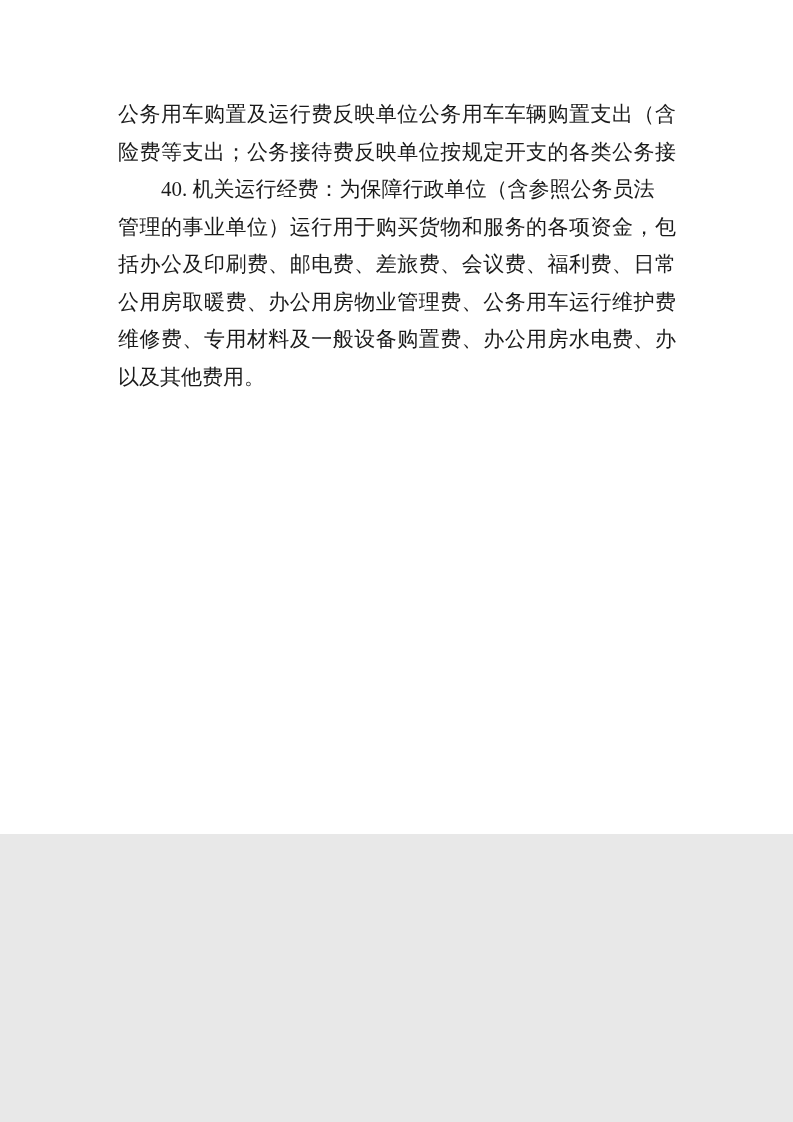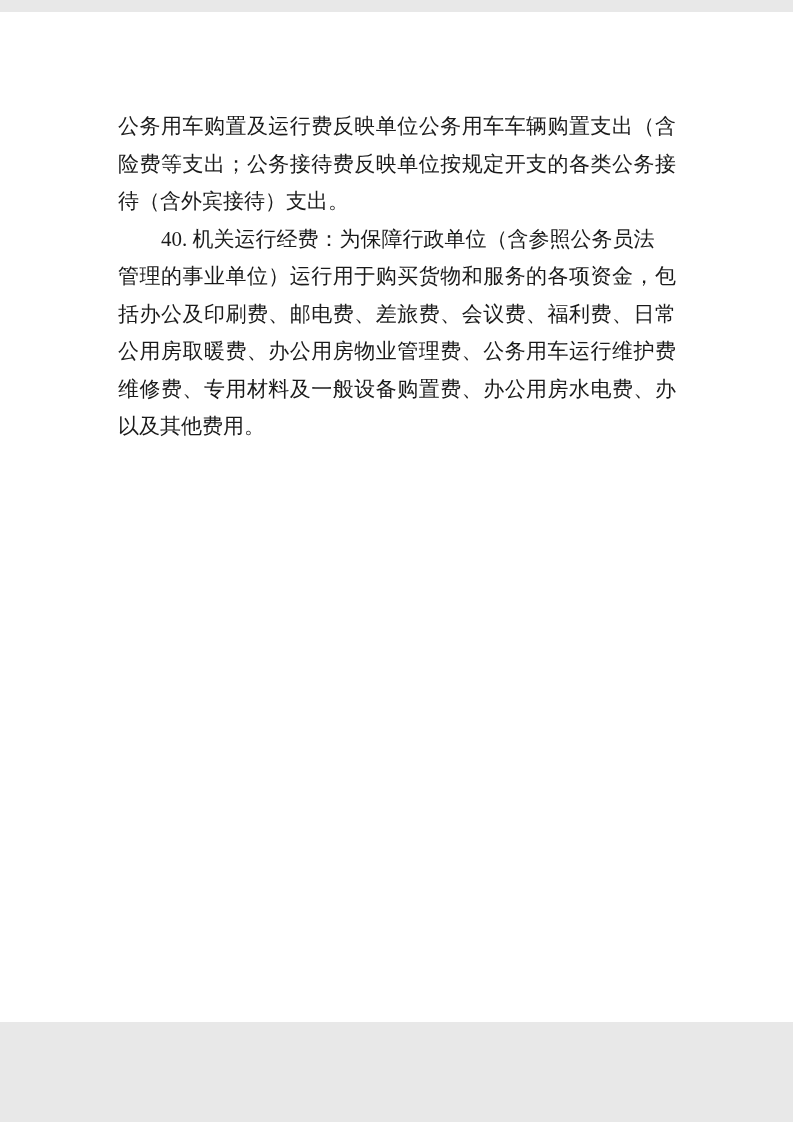--- a/index.html
+++ b/index.html
@@ -3,22 +3,22 @@
 <meta charset="utf-8">
 <style>
   html, body {
     margin: 0;
     padding: 0;
     background: #e8e8e8;
   }
   .page {
     position: relative;
     width: 793px;
-    height: 1010px;
-    margin: 12px auto;
+    height: 834px;
+    margin: 0 auto;
     background: #ffffff;
     overflow: hidden;
     font-family: "Liberation Serif", "DejaVu Serif", serif;
     color: #1a1a1a;
   }
   .text-block {
     position: absolute;
     left: 118px;
     top: 96px;
     width: 558px;
@@ -56,21 +56,20 @@
 </head>
 <body>
 
 <div class="page">
 
   <div class="text-block">
 
     <div class="paragraph">
       <span class="line justify">公务用车购置及运行费反映单位公务用车车辆购置支出（含</span>
       <span class="line justify">险费等支出；公务接待费反映单位按规定开支的各类公务接</span>
-      <span class="line">待（含外宾接待）支出。</span>
     </div>
 
     <div class="paragraph">
       <span class="line indent">40. 机关运行经费：为保障行政单位（含参照公务员法</span>
       <span class="line justify">管理的事业单位）运行用于购买货物和服务的各项资金，包</span>
       <span class="line justify">括办公及印刷费、邮电费、差旅费、会议费、福利费、日常</span>
       <span class="line justify">公用房取暖费、办公用房物业管理费、公务用车运行维护费</span>
       <span class="line justify">维修费、专用材料及一般设备购置费、办公用房水电费、办</span>
       <span class="line">以及其他费用。</span>
     </div>

